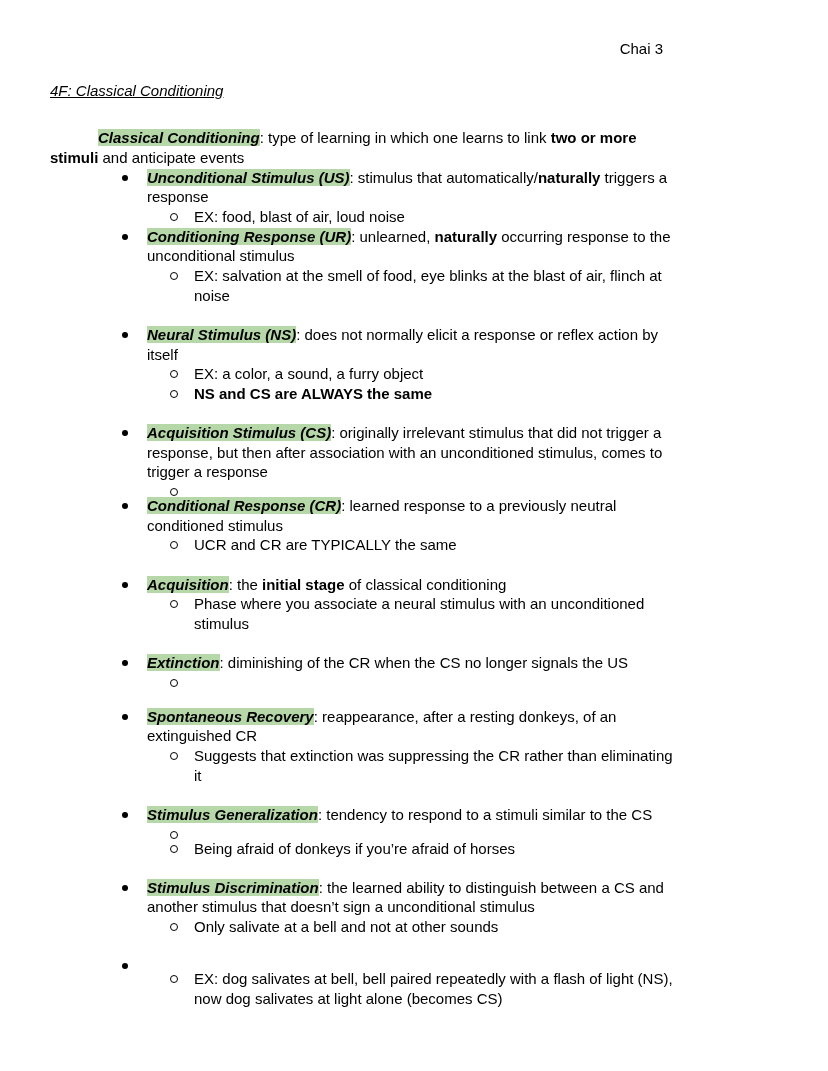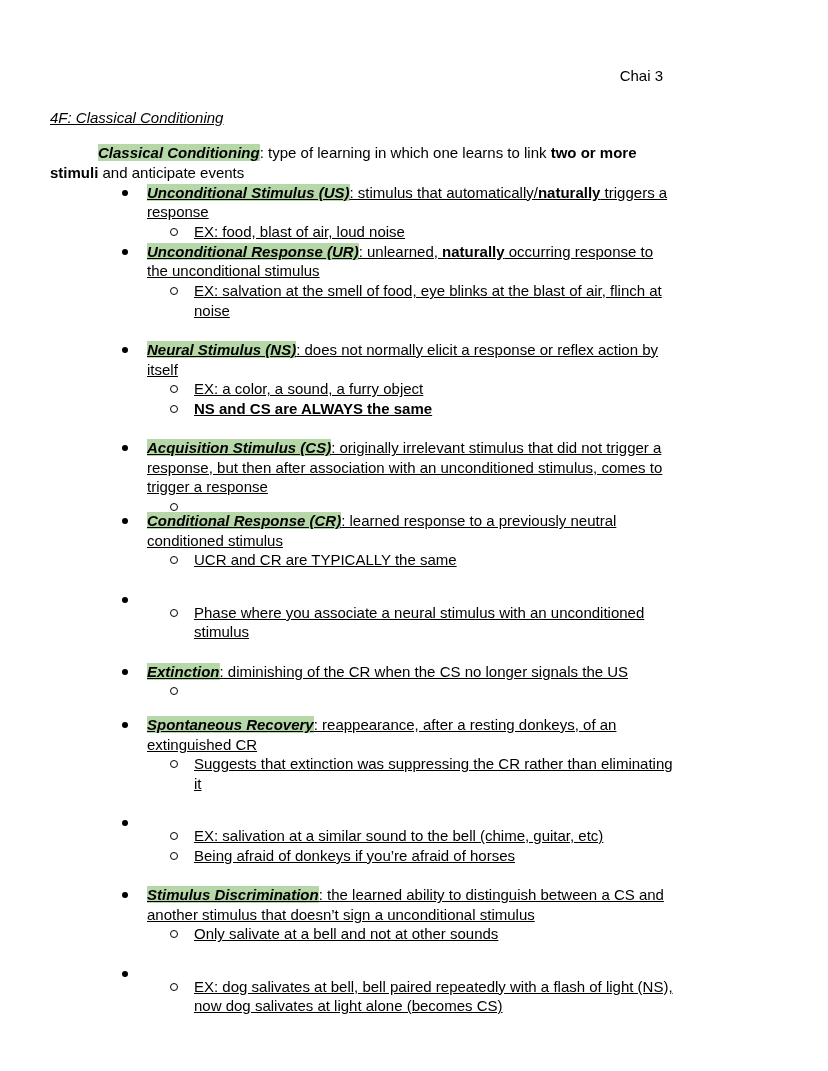--- a/index.html
+++ b/index.html
@@ -10,35 +10,35 @@
     color: #000000;
     font-family: "Liberation Sans", sans-serif;
     font-size: 15px;
     line-height: 19.65px;
     overflow: hidden;
   }
   .page {
     box-sizing: border-box;
     width: 764px;
     height: 1071px;
-    padding: 66px 91px 0 50px;
+    padding: 39px 91px 0 50px;
   }
   .header-line {
     text-align: right;
     margin-right: 10px;
   }
   .doc-title {
     margin-top: 22px;
     font-style: italic;
     text-decoration: underline;
   }
-  .doc-body { margin-top: 16px; }
+  .doc-body { margin-top: 28px; }
   .para { text-indent: 48px; }
   .li { display: flex; align-items: flex-start; }
-  .li .txt { flex: 1 1 auto; min-width: 0; text-decoration: underline; }
+  .li .txt { flex: 1 1 auto; min-width: 0; }
   .l1 { padding-left: 72px; }
   .l2 { padding-left: 120px; }
   .marker { flex: 0 0 auto; display: block; }
   .l1 .marker { width: 25px; }
   .l2 .marker { width: 24px; }
   .dot {
     display: block;
     width: 6px; height: 6px;
     border-radius: 50%;
     background: #000;
@@ -77,21 +77,21 @@
       <div class="li l2">
         <span class="marker">
           <span class="ring"></span>
         </span>
         <span class="txt"><span>EX: food, blast of air, loud noise</span></span>
       </div>
       <div class="li l1">
         <span class="marker">
           <span class="dot"></span>
         </span>
-        <span class="txt"><span class="b i hl">Unconditional Response (UR)</span><span>: unlearned, </span><span class="b">naturally</span><span> occurring response to the unconditional stimulus</span></span>
+        <span class="txt"><span class="b i hl">Conditioning Response (UR)</span><span>: unlearned, </span><span class="b">naturally</span><span> occurring response to the unconditional stimulus</span></span>
       </div>
       <div class="li l2">
         <span class="marker">
           <span class="ring"></span>
         </span>
         <span class="txt"><span>EX: salvation at the smell of food, eye blinks at the blast of air, flinch at noise</span></span>
       </div>
       <div class="spacer"></div>
       <div class="li l1">
         <span class="marker">
@@ -133,20 +133,21 @@
         <span class="marker">
           <span class="ring"></span>
         </span>
         <span class="txt"><span>UCR and CR are TYPICALLY the same</span></span>
       </div>
       <div class="spacer"></div>
       <div class="li l1">
         <span class="marker">
           <span class="dot"></span>
         </span>
+        <span class="txt"><span class="b i hl">Acquisition</span><span>: the </span><span class="b">initial stage</span><span> of classical conditioning</span></span>
       </div>
       <div class="li l2">
         <span class="marker">
           <span class="ring"></span>
         </span>
         <span class="txt"><span>Phase where you associate a neural stimulus with an unconditioned stimulus</span></span>
       </div>
       <div class="spacer"></div>
       <div class="li l1">
         <span class="marker">
@@ -170,26 +171,26 @@
         <span class="marker">
           <span class="ring"></span>
         </span>
         <span class="txt"><span>Suggests that extinction was suppressing the CR rather than eliminating it</span></span>
       </div>
       <div class="spacer"></div>
       <div class="li l1">
         <span class="marker">
           <span class="dot"></span>
         </span>
-      </div>
-      <div class="li l2">
-        <span class="marker">
-          <span class="ring"></span>
-        </span>
-        <span class="txt"><span>EX: salivation at a similar sound to the bell (chime, guitar, etc)</span></span>
+        <span class="txt"><span class="b i hl">Stimulus Generalization</span><span>: tendency to respond to a stimuli similar to the CS</span></span>
+      </div>
+      <div class="li l2">
+        <span class="marker">
+          <span class="ring"></span>
+        </span>
       </div>
       <div class="li l2">
         <span class="marker">
           <span class="ring"></span>
         </span>
         <span class="txt"><span>Being afraid of donkeys if you’re afraid of horses</span></span>
       </div>
       <div class="spacer"></div>
       <div class="li l1">
         <span class="marker">

